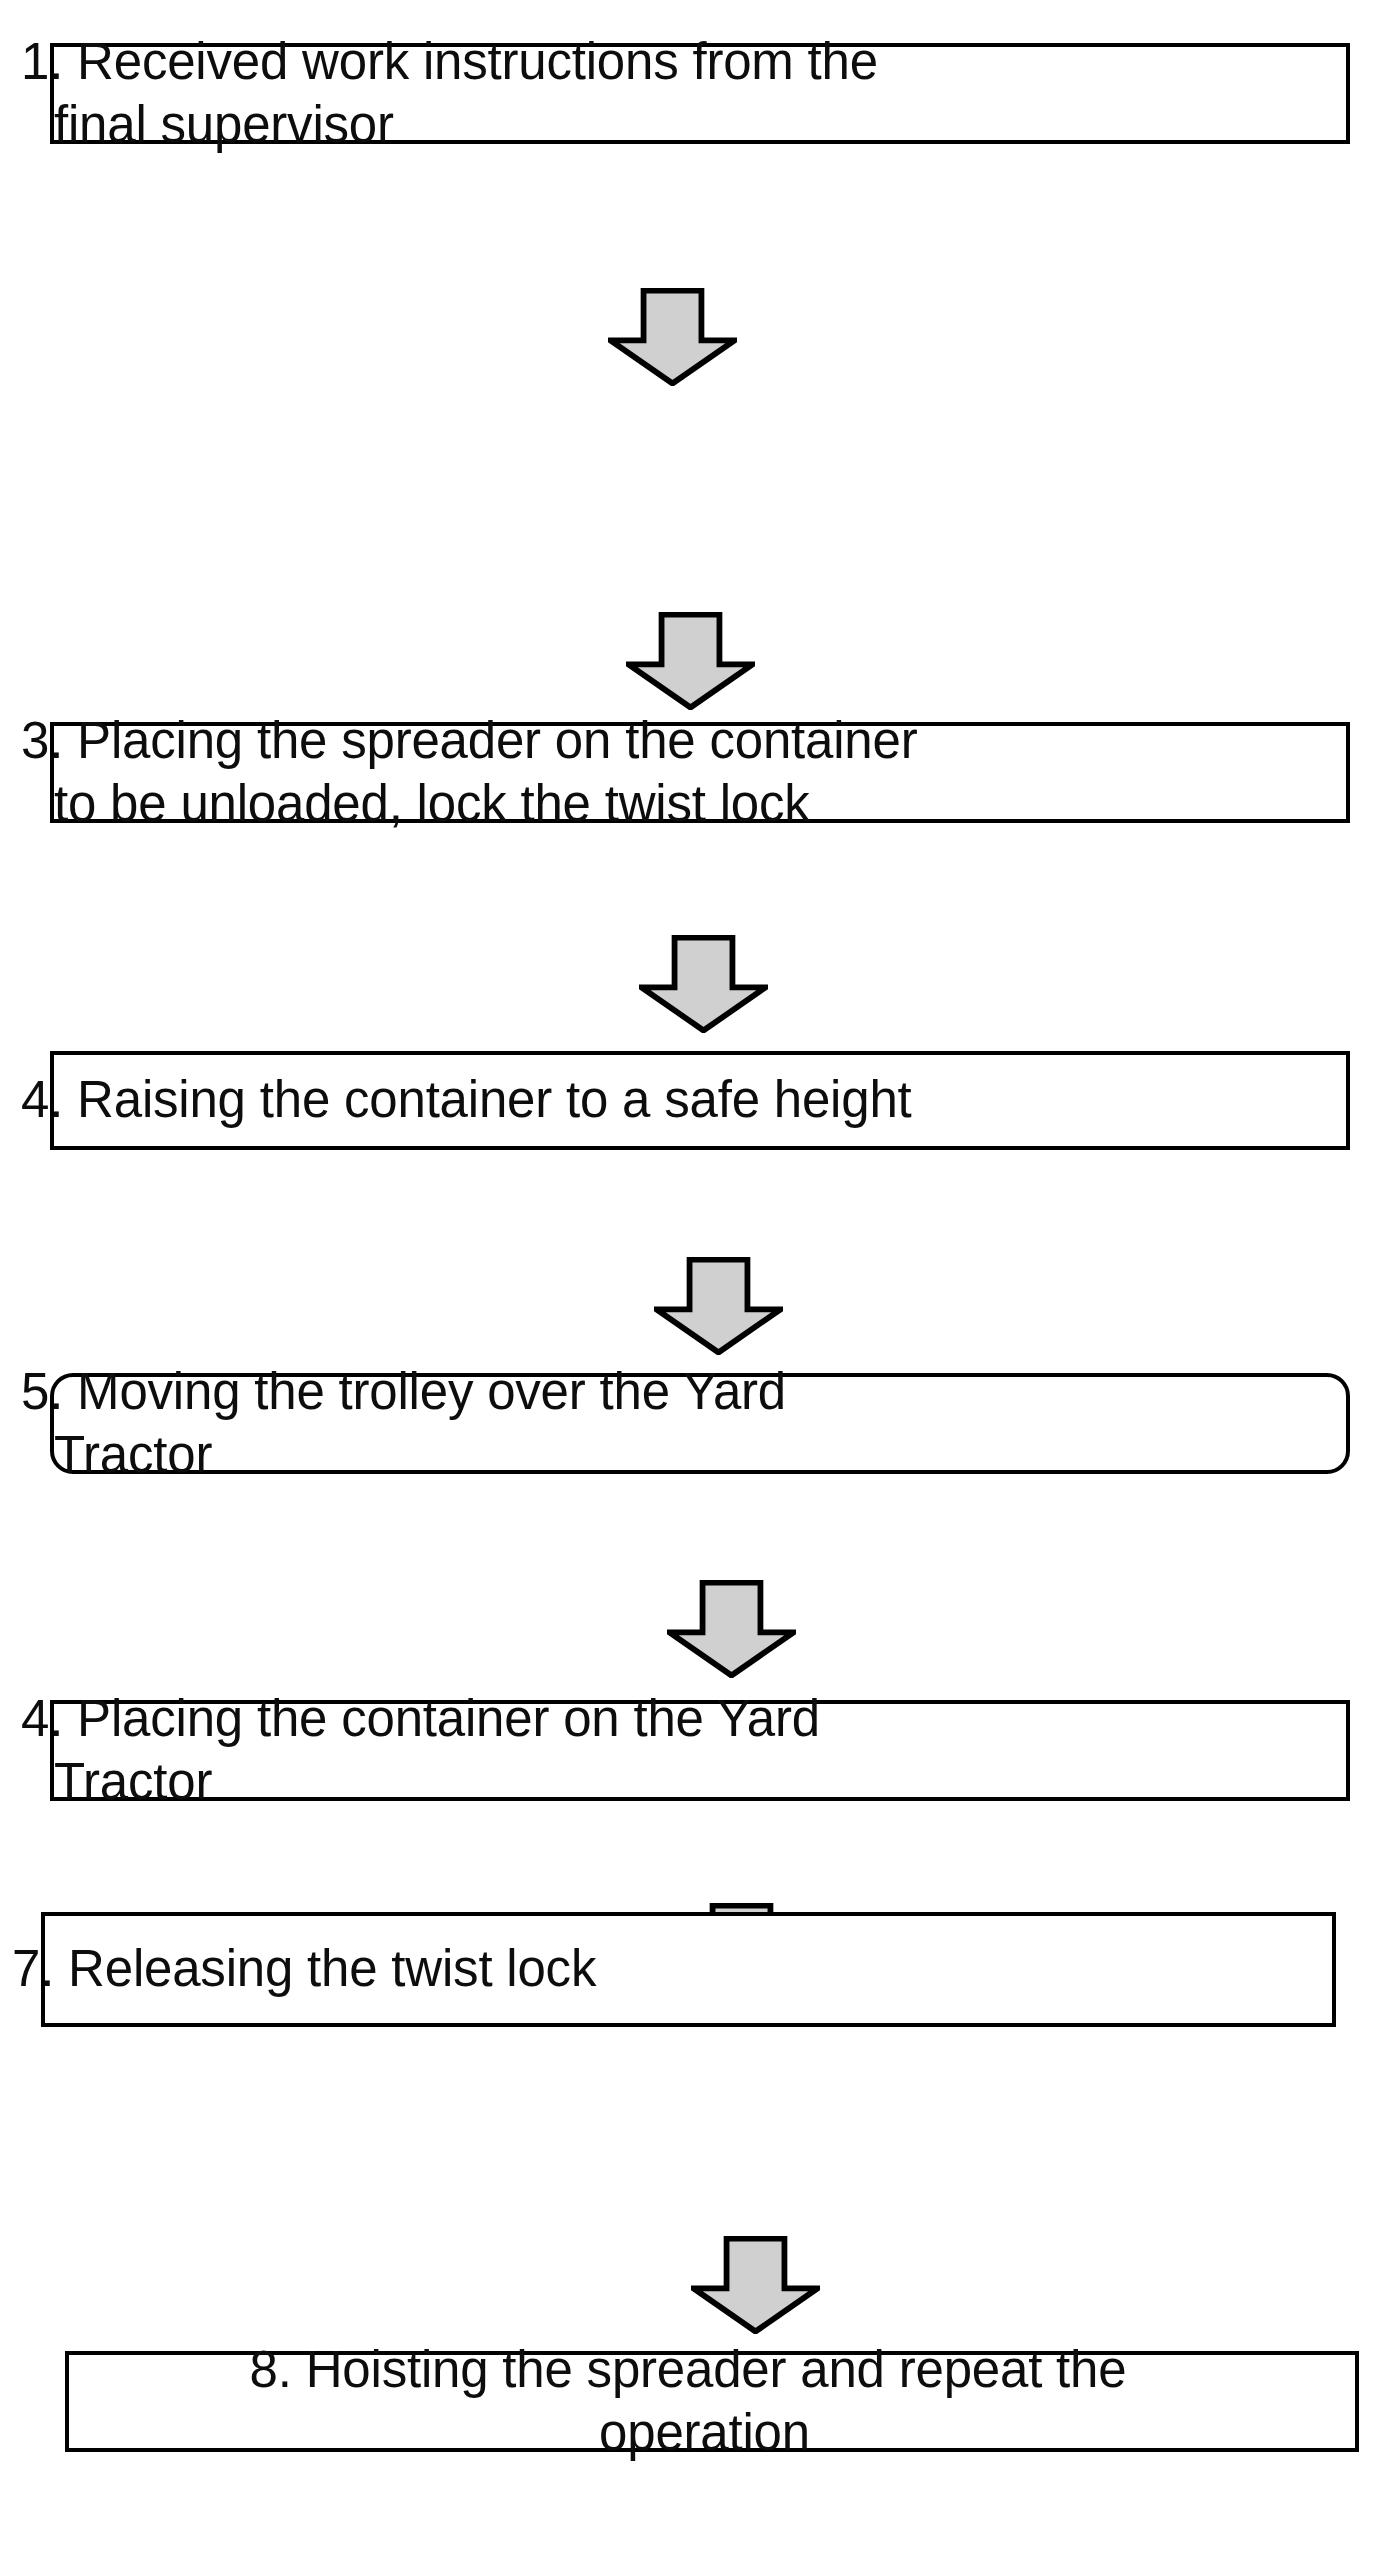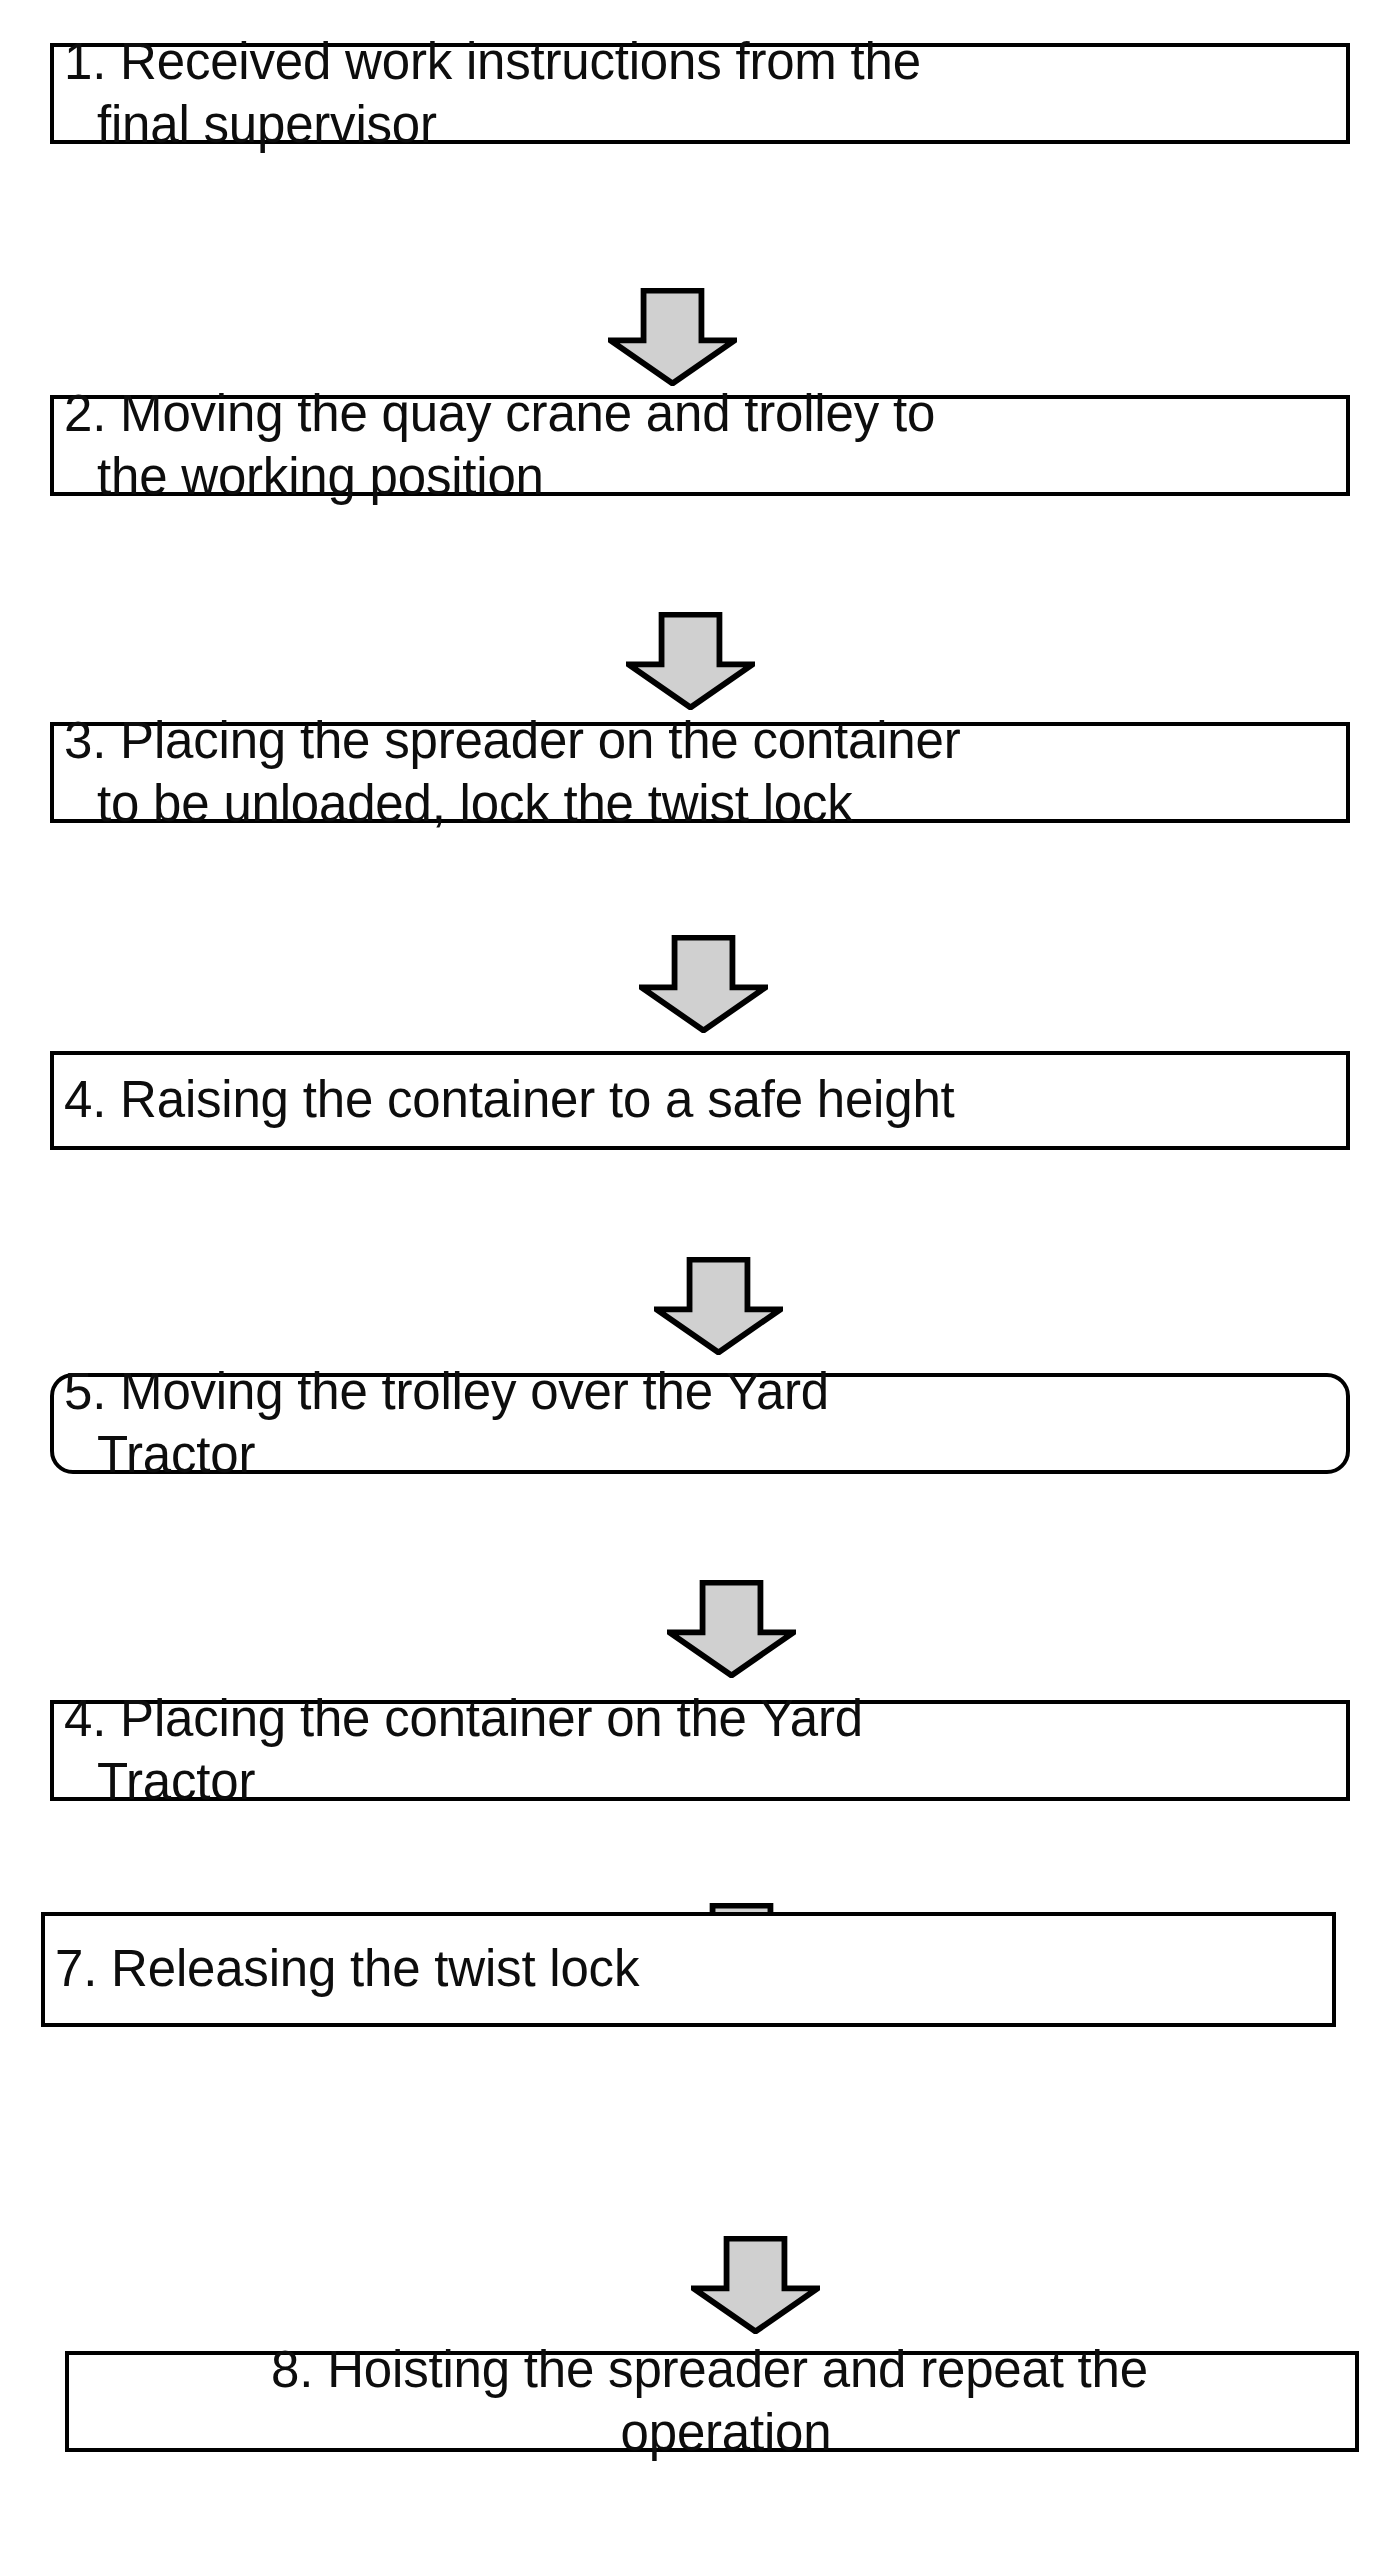--- a/index.html
+++ b/index.html
@@ -25,21 +25,20 @@
     position: absolute;
     box-sizing: border-box;
     background: #ffffff;
     border: 4.1px solid #000000;
     display: flex;
     align-items: center;
   }
   .proc-text {
     display: block;
     width: 100%;
-    padding-left: 43px;
     padding-right: 15px;
     font-size: 51px;
     line-height: 1.22;
     letter-spacing: -0.2px;
     text-indent: -33px;
     color: #0d0d0d;
     white-space: pre-line;
   }
 
   
@@ -61,24 +60,20 @@
     <span class="proc-text">1. Received work instructions from the
 final supervisor</span>
   </div>
 
   <div class="block-arrow" style="left:608px; top:288px; width:129px; height:98px;">
     <svg viewBox="0 0 156 118" preserveAspectRatio="none">
       <polygon points="43,3 113,3 113,63 153,63 78,115 3,63 43,63" fill="#D0D0D0" stroke="#000000" stroke-width="7" stroke-linejoin="miter"></polygon>
     </svg>
   </div>
 
-  <div class="proc-box" style="left:50px; top:395px; width:1300px; height:101px;">
-    <span class="proc-text">2. Moving the quay crane and trolley to
-the working position</span>
-  </div>
 
   <div class="block-arrow" style="left:626px; top:612px; width:129px; height:98px;">
     <svg viewBox="0 0 156 118" preserveAspectRatio="none">
       <polygon points="43,3 113,3 113,63 153,63 78,115 3,63 43,63" fill="#D0D0D0" stroke="#000000" stroke-width="7" stroke-linejoin="miter"></polygon>
     </svg>
   </div>
 
   <div class="proc-box" style="left:50px; top:722px; width:1300px; height:101px;">
     <span class="proc-text">3. Placing the spreader on the container
 to be unloaded, lock the twist lock</span>

